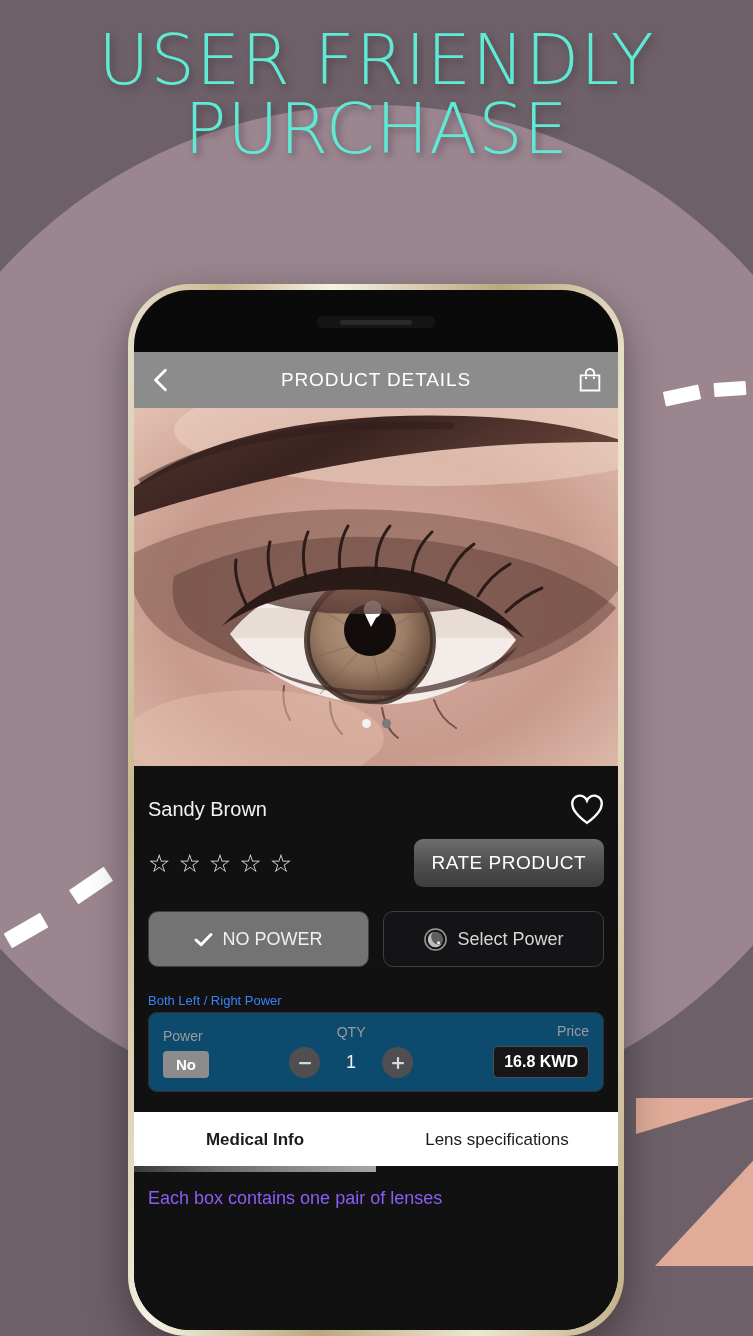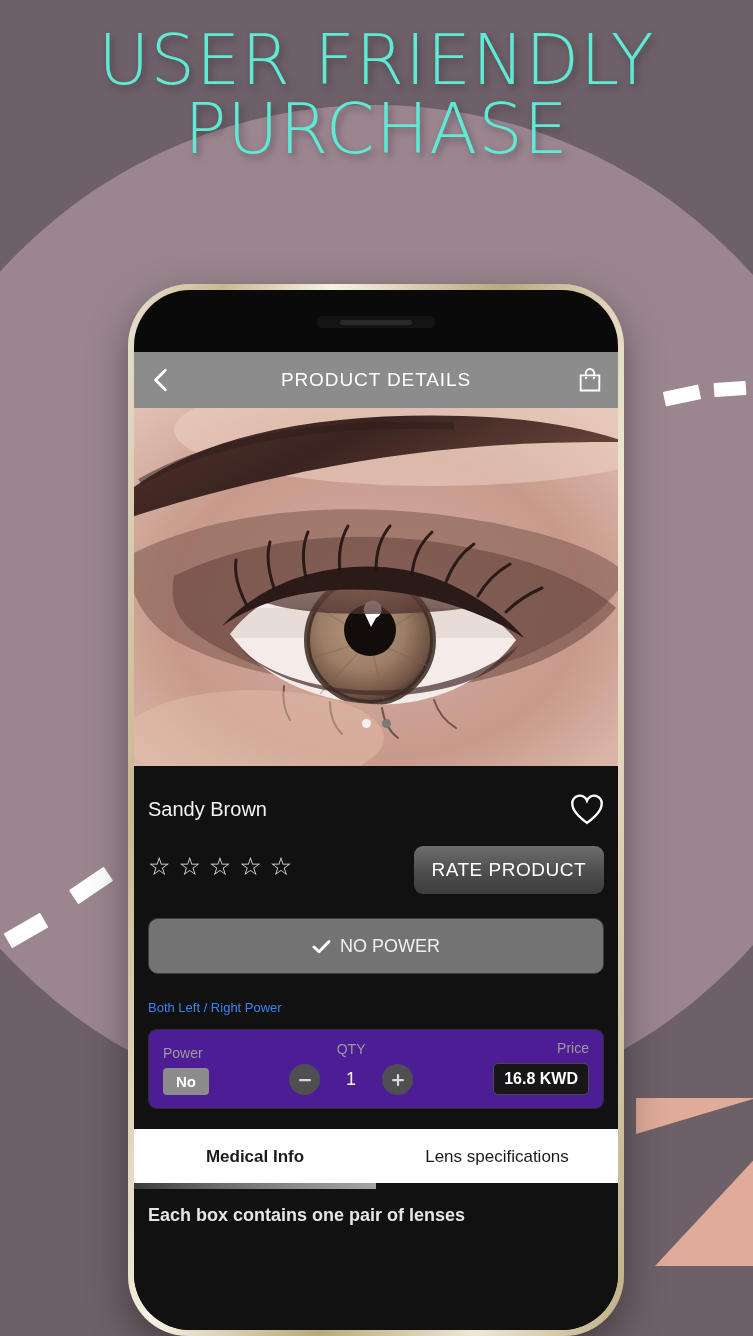--- a/index.html
+++ b/index.html
@@ -84,39 +84,39 @@
   .heart{margin-left:auto;width:34px;height:31px;cursor:pointer;}
 
   .row-rate{display:flex;align-items:center;margin-top:14px;}
   .stars{display:flex;gap:8px;}
   .star{font-size:25px;color:#e8e8e8;line-height:1;}
   .rate-btn{
     margin-left:auto;
     background:linear-gradient(180deg,#6e6e6e 0%,#4d4d4d 55%,#3d3d3d 100%);
     color:#fff;font-size:19px;letter-spacing:.5px;
     padding:13px 18px;border-radius:9px;border:0;
-    cursor:pointer;min-width:186px;text-align:right;margin-top:7px;
+    cursor:pointer;min-width:186px;text-align:right;
   }
 
   .power-row{display:flex;gap:14px;margin-top:24px;}
   .power-btn{
     flex:1;border:1px solid #3e3e3e;border-radius:10px;
     background:#737373;height:56px;
     display:flex;align-items:center;justify-content:center;gap:9px;
     color:#f0f0f0;font-size:18px;cursor:pointer;box-sizing:border-box;
   }
   .power-btn.secondary{color:#d6d6d6;background:#141417;}
   .check{width:19px;height:15px;}
   .lens-ic{width:25px;height:25px;}
 
   .both-label{margin-top:26px;font-size:13px;color:#3b82f6;}
 
   .pq-card{
-    margin-top:14px;border:1px solid #303033;border-radius:9px;
-    background:#4c1d95;padding:10px 14px 13px;
+    margin-top:4px;border:1px solid #303033;border-radius:9px;
+    background:#0c4a6e;padding:10px 14px 13px;
     display:flex;align-items:flex-end;box-sizing:border-box;
   }
   .pq-col{display:flex;flex-direction:column;}
   .pq-head{font-size:14px;color:#9b9b9b;margin-bottom:7px;}
   .pq-power{flex:0 0 auto;}
   .pill{
     background:#8c8c8c;color:#fff;font-size:15px;font-weight:bold;
     padding:5px 13px;border-radius:4px;display:inline-block;
   }
   .pq-qty{flex:1;align-items:center;}
@@ -137,21 +137,21 @@
   .tab{
     flex:1;text-align:center;padding:18px 4px 16px;
     font-size:17px;color:#1b1b1b;cursor:pointer;position:relative;
   }
   .tab.active{font-weight:bold;}
   .tab.active::after{
     content:"";position:absolute;left:0;right:0;bottom:-6px;height:6px;
     background:linear-gradient(90deg,#3b3b3b 0%,#6a6a6a 34%,#8b8b8b 68%,#a5a5a5 100%);
   }
 
-  .desc{padding:22px 14px 0;color:#e5e5e5;font-weight:bold;}
+  .desc{padding:22px 14px 0;color:#8b5cf6;}
   .desc p{margin:0 0 24px;font-size:18px;}
 
   
   .headline{
     position:absolute;left:0;right:0;top:26px;text-align:center;
     color:#5eead4;font-size:70px;line-height:.98;
     font-weight:300;letter-spacing:1px;
     text-shadow:3px 4px 7px rgba(60,45,58,.55);
     font-family:"DejaVu Sans", sans-serif;
     font-stretch:condensed;
@@ -311,20 +311,29 @@
           <button class="rate-btn">RATE PRODUCT</button>
         </div>
 
         <div class="power-row">
           <div class="power-btn">
             <svg class="check" viewBox="0 0 20 16">
               <path d="M2 8.5 L7.4 13.6 L18 2.6" fill="none" stroke="#ffffff" stroke-width="3.1" stroke-linecap="round" stroke-linejoin="round"></path>
             </svg>
             <span>NO POWER</span>
           </div>
+          <div class="power-btn secondary">
+            <svg class="lens-ic" viewBox="0 0 26 26">
+              <circle cx="13" cy="13" r="11" fill="none" stroke="#9a9a9a" stroke-width="1.6"></circle>
+              <circle cx="13" cy="13" r="8" fill="#5e5e5e"></circle>
+              <path d="M13 5 a8 8 0 0 0 0 16 a8 8 0 0 0 6.4 -3.2 a8 8 0 0 1 -9.4 -12" fill="#cfcfcf" opacity=".85"></path>
+              <circle cx="16.2" cy="16.4" r="1.7" fill="#e8e8e8"></circle>
+            </svg>
+            <span>Select Power</span>
+          </div>
         </div>
 
         <div class="both-label">Both Left / Right Power</div>
 
         <div class="pq-card">
           <div class="pq-col pq-power">
             <span class="pq-head">Power</span>
             <span class="pill">No</span>
           </div>
           <div class="pq-col pq-qty">

